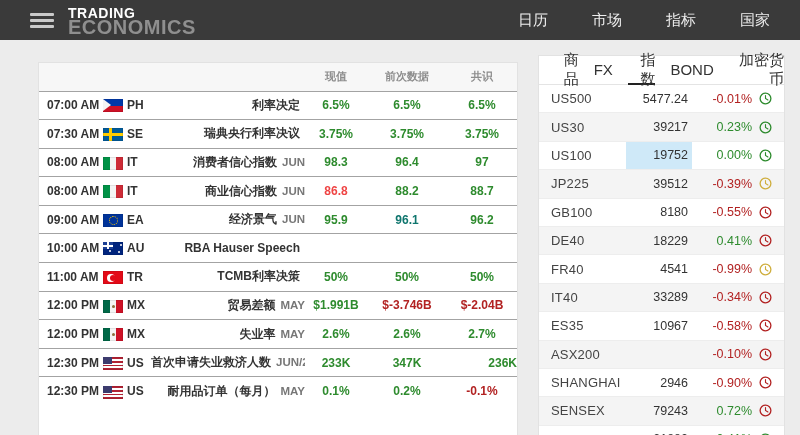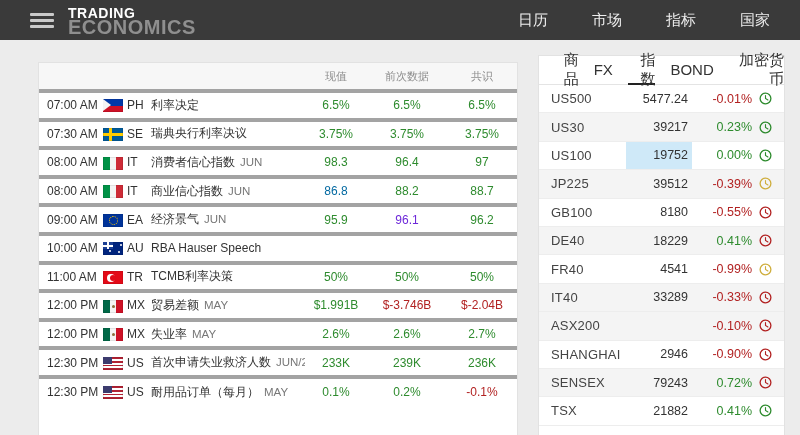--- a/index.html
+++ b/index.html
@@ -12,32 +12,32 @@
   .burger span { display:block; height:3px; background:#c9c9c9; margin:3px 0; border-radius:1px; }
   .logo { margin-left:14px; line-height:14px; }
   .logo .l1 { color:#ffffff; font-weight:bold; font-size:14px; letter-spacing:.5px; }
   .logo .l2 { color:#8f8f8f; font-weight:bold; font-size:20px; letter-spacing:.5px; }
   .topnav { margin-left:auto; margin-right:30px; display:flex; gap:44px; }
   .topnav a { color:#ededed; font-size:15px; text-decoration:none; cursor:pointer; }
 
   
   .cal-card { position:absolute; left:38px; top:62px; width:480px; height:400px;
     background:#fff; border:1px solid #e2e2e2; }
-  table.cal { width:100%; border-collapse:collapse; table-layout:fixed; }
+  table.cal { width:100%; border-collapse:collapse; table-layout:fixed;font-weight:bold; }
   table.cal col.c-time{width:64px} table.cal col.c-flag{width:24px}
   table.cal col.c-code{width:24px} table.cal col.c-act{width:62px}
   table.cal col.c-prev{width:80px} table.cal col.c-cons{width:70px}
   table.cal thead td { height:28px; background:#f7f7f7; color:#8d8d8d; font-size:11px;
     text-align:center; }
-  table.cal tbody tr { border-top:4px solid #a3a3a3; cursor:pointer; }
+  table.cal tbody tr { border-top:1px solid #a3a3a3; cursor:pointer; }
   table.cal tbody td { height:28.6px; font-size:12px; color:#333; white-space:nowrap;
     overflow:hidden; }
   td.t-time { padding-left:8px; color:#333; }
   td.t-code { color:#555; }
-  td.t-event { color:#333; }
+  td.t-event { color:#333;text-align:right; }
   .ev-ref { color:#777; margin-left:5px; font-size:11.5px; }
   td.t-val { text-align:center; font-size:12px; }
 
   
   .flag { display:inline-block; width:20px; height:13px; position:relative;
     vertical-align:middle; box-shadow:0 0 0 1px rgba(0,0,0,.08) inset; overflow:hidden; }
   .flag-PH { background:linear-gradient(#0038a8 50%,#ce1126 50%); }
   .flag-PH::before { content:""; position:absolute; left:0; top:0;
     border-top:6.5px solid transparent; border-bottom:6.5px solid transparent;
     border-left:8px solid #f4f4f4; }
@@ -157,31 +157,31 @@
     <td class="t-event"><span>消费者信心指数</span><span class="ev-ref">JUN</span></td>
     <td class="t-val" style="color: rgb(46, 139, 46);">98.3</td>
     <td class="t-val" style="color: rgb(46, 139, 46);">96.4</td>
     <td class="t-val" style="color: rgb(46, 139, 46);">97</td>
   </tr>
         <tr>
     <td class="t-time">08:00 AM</td>
     <td><span class="flag flag-IT"></span></td>
     <td class="t-code">IT</td>
     <td class="t-event"><span>商业信心指数</span><span class="ev-ref">JUN</span></td>
-    <td class="t-val" style="color: #0369a1;">86.8</td>
+    <td class="t-val" style="color: #ef4444;">86.8</td>
     <td class="t-val" style="color: rgb(46, 139, 46);">88.2</td>
     <td class="t-val" style="color: rgb(46, 139, 46);">88.7</td>
   </tr>
         <tr>
     <td class="t-time">09:00 AM</td>
     <td><span class="flag flag-EA"></span></td>
     <td class="t-code">EA</td>
     <td class="t-event"><span>经济景气</span><span class="ev-ref">JUN</span></td>
     <td class="t-val" style="color: rgb(46, 139, 46);">95.9</td>
-    <td class="t-val" style="color: #6d28d9;">96.1</td>
+    <td class="t-val" style="color: #0f766e;">96.1</td>
     <td class="t-val" style="color: rgb(46, 139, 46);">96.2</td>
   </tr>
         <tr>
     <td class="t-time">10:00 AM</td>
     <td><span class="flag flag-AU"></span></td>
     <td class="t-code">AU</td>
     <td class="t-event"><span>RBA Hauser Speech</span><span class="ev-ref"></span></td>
     <td class="t-val"></td>
     <td class="t-val"></td>
     <td class="t-val"></td>
@@ -212,22 +212,22 @@
     <td class="t-val" style="color: rgb(46, 139, 46);">2.6%</td>
     <td class="t-val" style="color: rgb(46, 139, 46);">2.6%</td>
     <td class="t-val" style="color: rgb(46, 139, 46);">2.7%</td>
   </tr>
         <tr>
     <td class="t-time">12:30 PM</td>
     <td><span class="flag flag-US"></span></td>
     <td class="t-code">US</td>
     <td class="t-event"><span>首次申请失业救济人数</span><span class="ev-ref">JUN/22</span></td>
     <td class="t-val" style="color: rgb(46, 139, 46);">233K</td>
-    <td class="t-val" style="color: rgb(46, 139, 46);">239K</td>
-    <td class="t-val" style="color: rgb(46, 139, 46);">236K</td>
+    <td class="t-val" style="color: rgb(46, 139, 46);">347K</td>
+    <td class="t-val" style="color: rgb(46, 139, 46); text-align: right;">236K</td>
   </tr>
         <tr>
     <td class="t-time">12:30 PM</td>
     <td><span class="flag flag-US"></span></td>
     <td class="t-code">US</td>
     <td class="t-event"><span>耐用品订单（每月）</span><span class="ev-ref">MAY</span></td>
     <td class="t-val" style="color: rgb(46, 139, 46);">0.1%</td>
     <td class="t-val" style="color: rgb(46, 139, 46);">0.2%</td>
     <td class="t-val" style="color: rgb(178, 34, 34);">-0.1%</td>
   </tr>
@@ -317,21 +317,32 @@
     <span class="mkt-clock" style="color: rgb(207, 174, 61);">
       <svg width="13" height="13" viewBox="0 0 14 14" fill="none">
         <circle cx="7" cy="7" r="5.8" stroke="currentColor" stroke-width="1.4"></circle>
         <path d="M7 3.8 V7 L9.6 8.6" stroke="currentColor" stroke-width="1.2" stroke-linecap="round"></path>
       </svg>
     </span>
   </div>
       <div class="mkt-row alt">
     <span class="mkt-sym">IT40</span>
     <span class="mkt-val">33289</span>
-    <span class="mkt-chg" style="color: rgb(178, 34, 34);">-0.33%</span>
+    <span class="mkt-chg" style="color: rgb(178, 34, 34);">-0.34%</span>
+    <span class="mkt-clock" style="color: rgb(178, 34, 34);">
+      <svg width="13" height="13" viewBox="0 0 14 14" fill="none">
+        <circle cx="7" cy="7" r="5.8" stroke="currentColor" stroke-width="1.4"></circle>
+        <path d="M7 3.8 V7 L9.6 8.6" stroke="currentColor" stroke-width="1.2" stroke-linecap="round"></path>
+      </svg>
+    </span>
+  </div>
+      <div class="mkt-row">
+    <span class="mkt-sym">ES35</span>
+    <span class="mkt-val">10967</span>
+    <span class="mkt-chg" style="color: rgb(178, 34, 34);">-0.58%</span>
     <span class="mkt-clock" style="color: rgb(178, 34, 34);">
       <svg width="13" height="13" viewBox="0 0 14 14" fill="none">
         <circle cx="7" cy="7" r="5.8" stroke="currentColor" stroke-width="1.4"></circle>
         <path d="M7 3.8 V7 L9.6 8.6" stroke="currentColor" stroke-width="1.2" stroke-linecap="round"></path>
       </svg>
     </span>
   </div>
       <div class="mkt-row alt">
     <span class="mkt-sym">ASX200</span>
     <span class="mkt-chg" style="color: rgb(178, 34, 34);">-0.10%</span>

